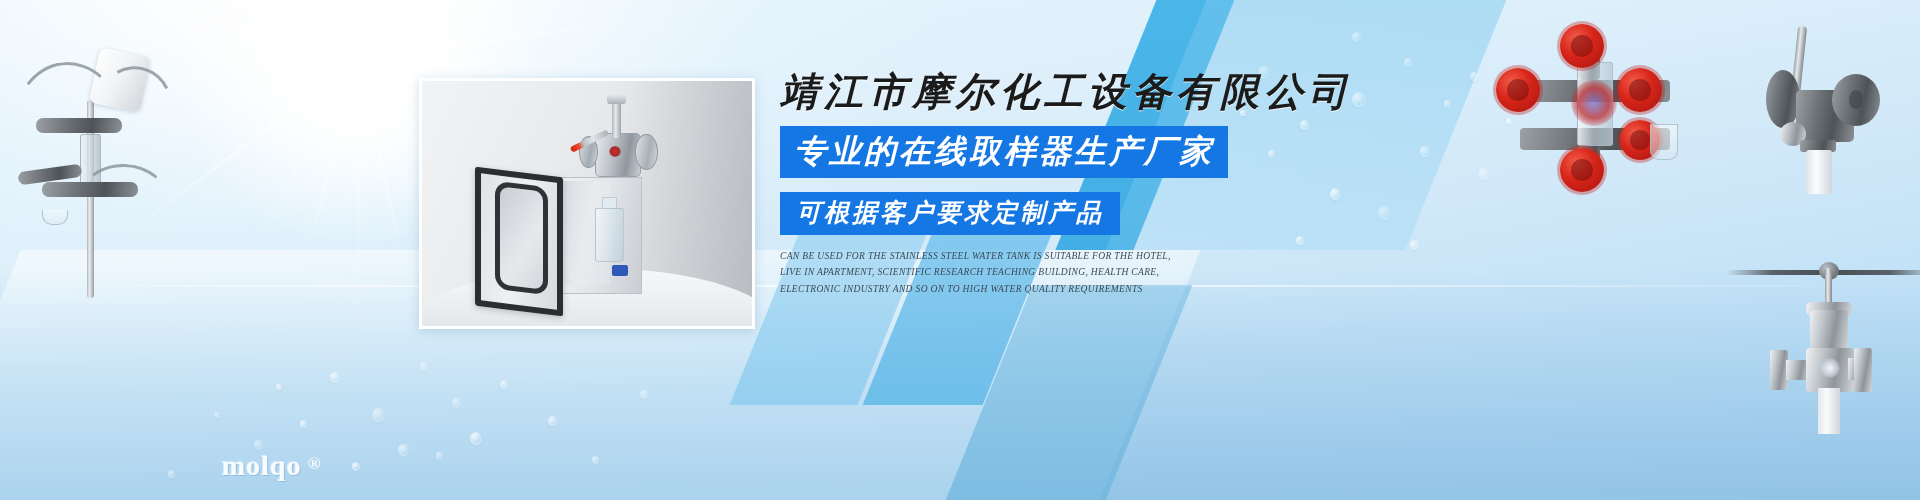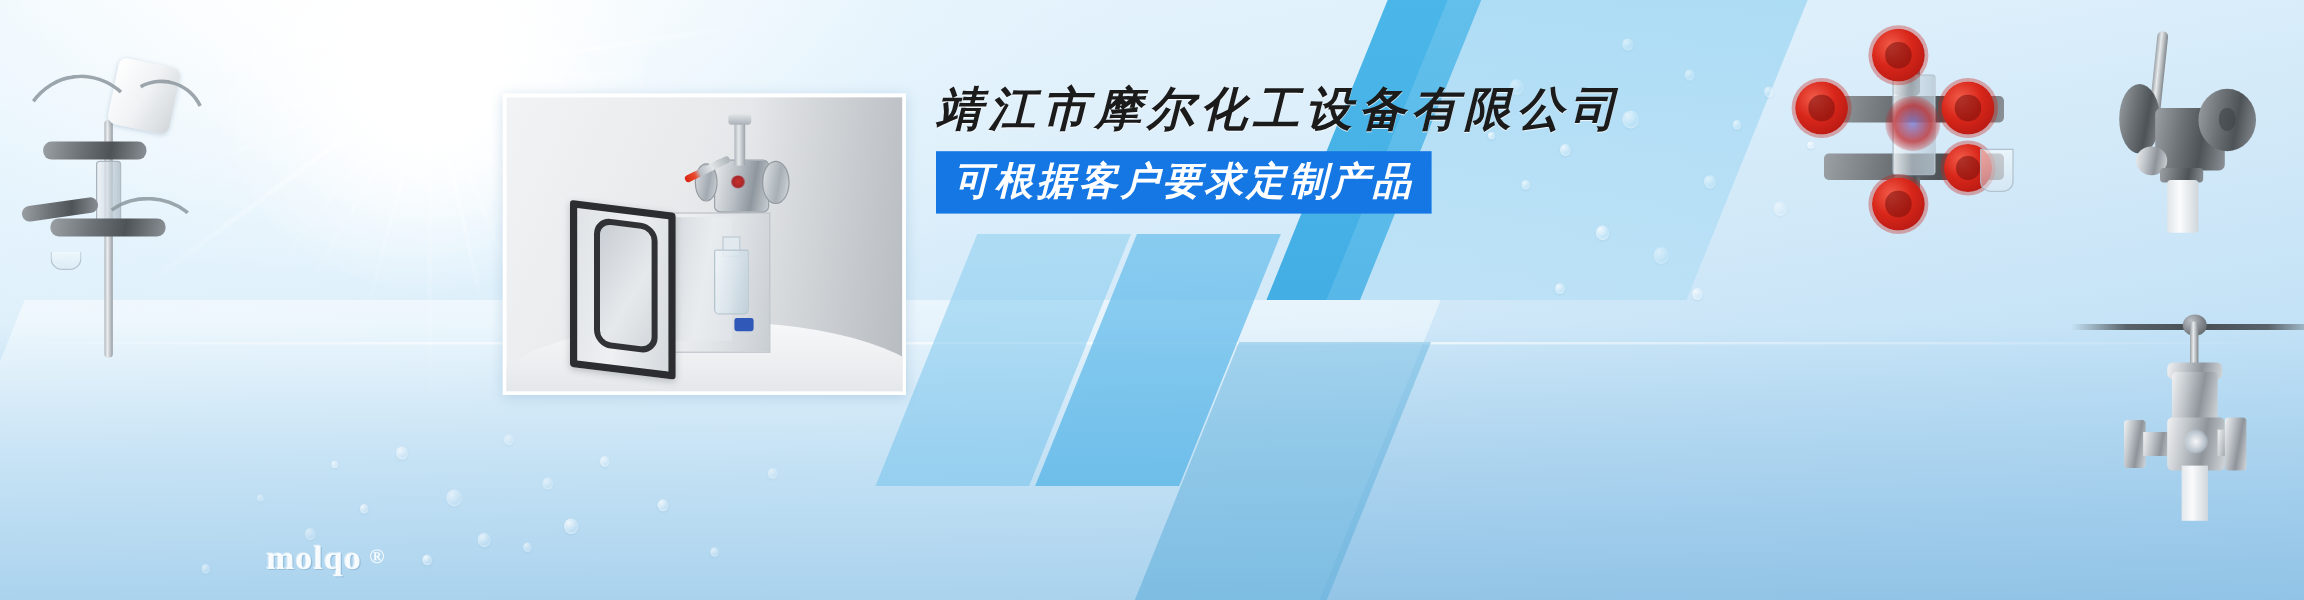--- a/index.html
+++ b/index.html
@@ -307,22 +307,26 @@
       <div class="v-stem"></div>
       <div class="v-knob"></div>
       <div class="v-handle"></div>
       <div class="v-seal"></div>
     </div>
   </div>
 
   <div class="text-col">
     <h1 class="company">靖江市摩尔化工设备有限公司</h1>
     <div class="row2">
-      <span class="hl-blue">可根据客户要求定制产品</span>
+      <span class="hl-blue">专业的在线取样器生产厂家</span>
     </div>
+    <div class="row4">
+      <span class="hl-blue2">可根据客户要求定制产品</span>
+    </div>
+    <p class="en">CAN BE USED FOR THE STAINLESS STEEL WATER TANK IS SUITABLE FOR THE HOTEL, LIVE IN APARTMENT, SCIENTIFIC RESEARCH TEACHING BUILDING, HEALTH CARE, ELECTRONIC INDUSTRY AND SO ON TO HIGH WATER QUALITY REQUIREMENTS</p>
   </div>
 
   <div class="eq manifold">
     <div class="mf-pipe metal-dark" style="left:22px;top:52px;width:150px;height:22px;"></div>
     <div class="mf-pipe metal-dark" style="left:22px;top:100px;width:150px;height:22px;"></div>
     <div class="mf-pipe metal-dark" style="left:80px;top:4px;width:22px;height:48px;"></div>
     <div class="mf-pipe metal-dark" style="left:80px;top:118px;width:22px;height:32px;"></div>
     <div class="mf-sight"></div>
     <div class="mf-seal"></div>
     <div class="red-wheel" style="left:62px;top:-4px;width:44px;height:44px;"></div>

